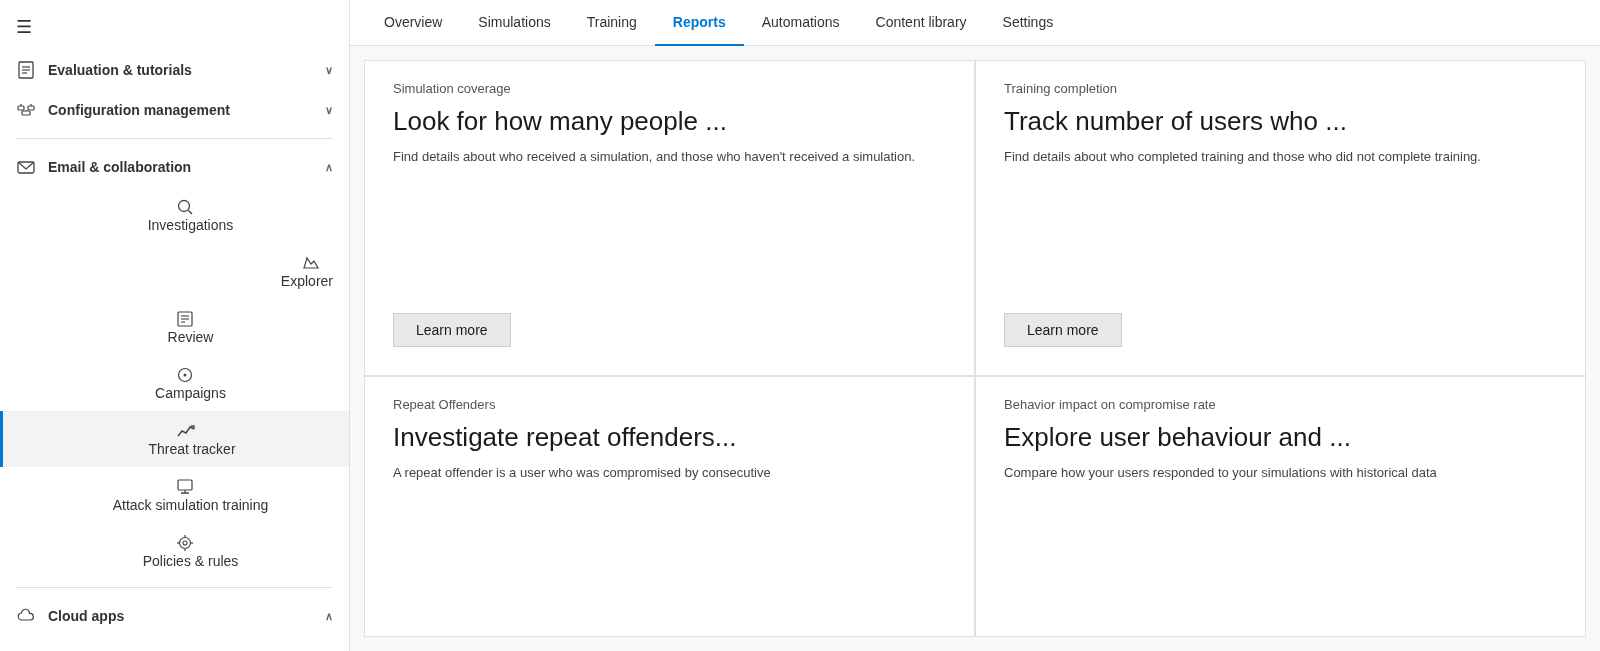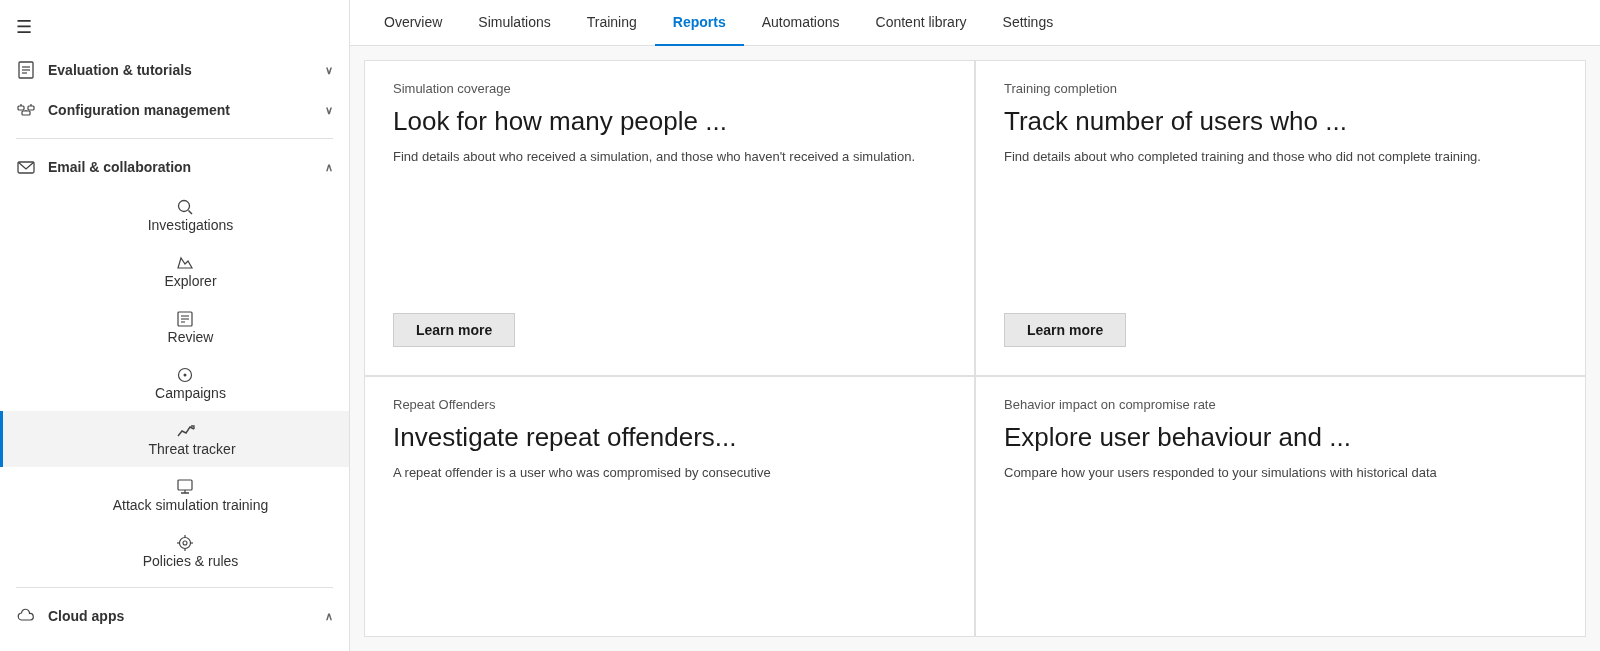--- a/index.html
+++ b/index.html
@@ -123,21 +123,20 @@
     .card-spacer { flex: 1; }
     .card-learn-more {
       display: inline-block;
       padding: 8px 22px;
       background: #e8e8e8;
       color: #1a1a1a;
       border: 1px solid #ccc;
       font-size: 14px;
       cursor: pointer;
       width: fit-content;
-      font-weight: bold;
     }
   </style>
 </head>
 <body>
 
 <nav class="sidebar">
   <div class="hamburger-btn">
     <span>☰</span>
   </div>
 
@@ -185,21 +184,21 @@
   <div class="sidebar-item" style="padding-left: 48px;">
     <span class="icon">
       <svg width="18" height="18" viewBox="0 0 18 18" fill="none">
           <circle cx="8" cy="8" r="5.5" stroke="#444" stroke-width="1.3" fill="none"></circle>
           <line x1="12.5" y1="12.5" x2="16" y2="16" stroke="#444" stroke-width="1.5"></line>
         </svg>
     </span>
     <span class="label">Investigations</span>
   </div>
 
-  <div class="sidebar-item" style="padding-left: 48px;">
+  <div class="sidebar-item" style="padding-left: 48px; align-items: flex-end;">
     <span class="icon">
       <svg width="18" height="18" viewBox="0 0 18 18" fill="none">
           <path d="M2 14 L5 4 L9 10 L12 7 L16 14 Z" stroke="#444" stroke-width="1.2" fill="none"></path>
         </svg>
     </span>
     <span class="label">Explorer</span>
   </div>
 
   <div class="sidebar-item" style="padding-left: 48px;">
     <span class="icon">

